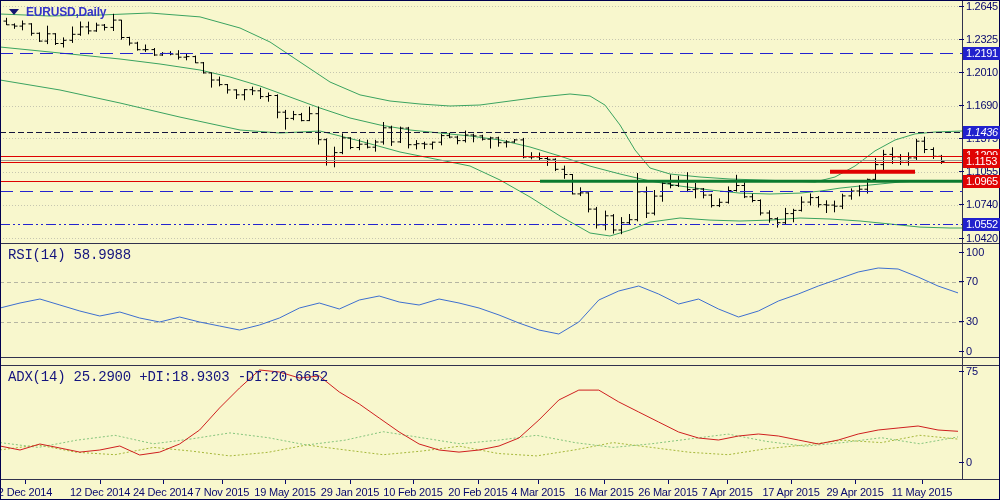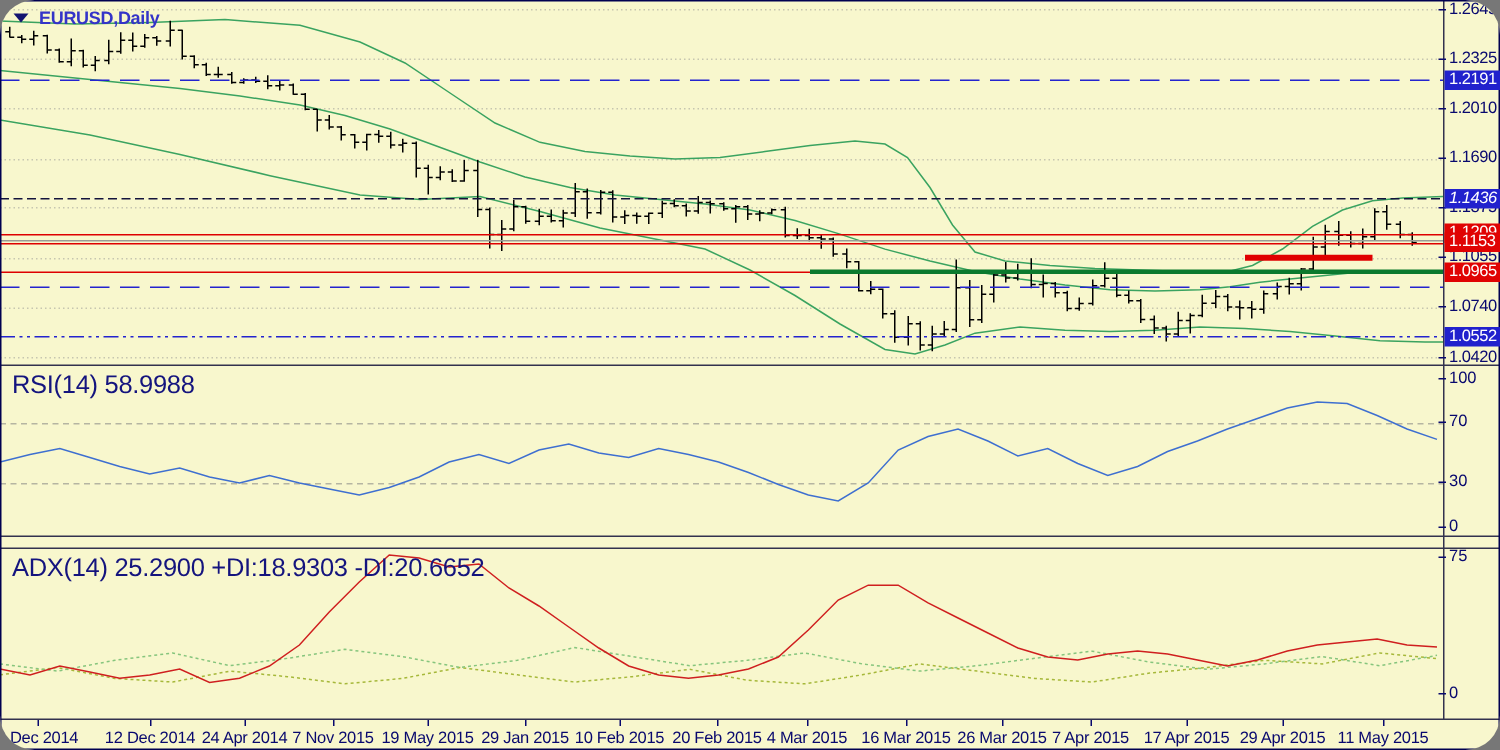--- a/index.html
+++ b/index.html
@@ -1,33 +1,33 @@
 <!DOCTYPE html>
 <html><head>
 <meta charset="utf-8">
 <style>
   html,body{margin:0;padding:0;background:#777;}
   #wrap{position:relative;width:1000px;height:500px;background:#f8f7cd;
-        font-family:"Liberation Sans",sans-serif;overflow:hidden;border-radius:23px;}
+        font-family:"Liberation Sans",sans-serif;overflow:hidden;}
   #cv{position:absolute;left:0;top:0;}
   .axlabel{position:absolute;left:966px;font-size:11px;line-height:11px;color:#08086e;
            letter-spacing:-0.3px;white-space:nowrap;}
   .badge{position:absolute;left:963px;width:34px;height:13px;font-size:11px;line-height:13px;
          color:#fff;padding-left:3px;letter-spacing:-0.3px;white-space:nowrap;}
   .badge.blue{background:#2121cd;}
   .badge.red{background:#e00303;}
   .tick{position:absolute;background:#08086e;}
   .scalelabel{position:absolute;left:966px;font-size:11px;line-height:11px;color:#08086e;}
   .datelabel{position:absolute;font-size:11px;color:#08086e;transform:translateX(-50%);
              white-space:nowrap;letter-spacing:-0.2px;}
   #title{position:absolute;left:9px;top:5px;display:flex;align-items:center;gap:7px;}
   #title .tri{width:0;height:0;border-left:5px solid transparent;border-right:5px solid transparent;
               border-top:6px solid #141470;}
   #title .txt{font-size:12px;font-weight:700;color:#3434c8;letter-spacing:-0.2px;}
-  .indlabel{position:absolute;left:8px;font-size:17px;color:#14147e;letter-spacing:-0.2px;white-space:nowrap;}
+  .indlabel{position:absolute;left:8px;font-size:14px;color:#14147e;letter-spacing:-0.2px;white-space:nowrap;font-family:Liberation Mono, monospace;}
 </style>
 </head>
 <body>
 
 <div id="wrap">
   <svg id="cv" width="1000" height="500">
       <line x1="0" x2="962" y1="6.5" y2="6.5" stroke="#c6c6b0" stroke-width="1" stroke-dasharray="1 2"></line>
       <line x1="0" x2="962" y1="39.5" y2="39.5" stroke="#c6c6b0" stroke-width="1" stroke-dasharray="1 2"></line>
       <line x1="0" x2="962" y1="72.5" y2="72.5" stroke="#c6c6b0" stroke-width="1" stroke-dasharray="1 2"></line>
       <line x1="0" x2="962" y1="106.5" y2="106.5" stroke="#c6c6b0" stroke-width="1" stroke-dasharray="1 2"></line>
@@ -110,21 +110,21 @@
       <div class="scalelabel" style="top: 365.502px;">75</div>
       <div class="tick" style="left: 959px; top: 461.5px; width: 5px; height: 1px;"></div>
       <div class="scalelabel" style="top: 456.5px;">0</div>
     </div>
   <div id="time-axis">
       <div class="tick" style="left: 25px; top: 480px; width: 1px; height: 4px;"></div>
       <div class="datelabel" style="left: 25px; top: 486px;">2 Dec 2014</div>
       <div class="tick" style="left: 100px; top: 480px; width: 1px; height: 4px;"></div>
       <div class="datelabel" style="left: 100px; top: 486px;">12 Dec 2014</div>
       <div class="tick" style="left: 163px; top: 480px; width: 1px; height: 4px;"></div>
-      <div class="datelabel" style="left: 163px; top: 486px;">24 Apr 2014</div>
+      <div class="datelabel" style="left: 163px; top: 486px;">24 Dec 2014</div>
       <div class="tick" style="left: 222px; top: 480px; width: 1px; height: 4px;"></div>
       <div class="datelabel" style="left: 222px; top: 486px;">7 Nov 2015</div>
       <div class="tick" style="left: 285px; top: 480px; width: 1px; height: 4px;"></div>
       <div class="datelabel" style="left: 285px; top: 486px;">19 May 2015</div>
       <div class="tick" style="left: 350px; top: 480px; width: 1px; height: 4px;"></div>
       <div class="datelabel" style="left: 350px; top: 486px;">29 Jan 2015</div>
       <div class="tick" style="left: 413px; top: 480px; width: 1px; height: 4px;"></div>
       <div class="datelabel" style="left: 413px; top: 486px;">10 Feb 2015</div>
       <div class="tick" style="left: 478px; top: 480px; width: 1px; height: 4px;"></div>
       <div class="datelabel" style="left: 478px; top: 486px;">20 Feb 2015</div>

